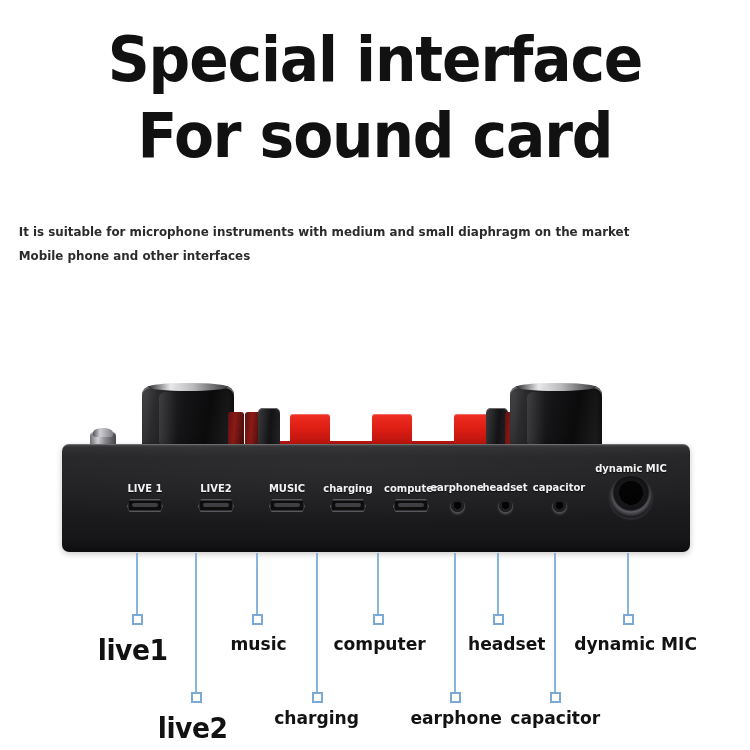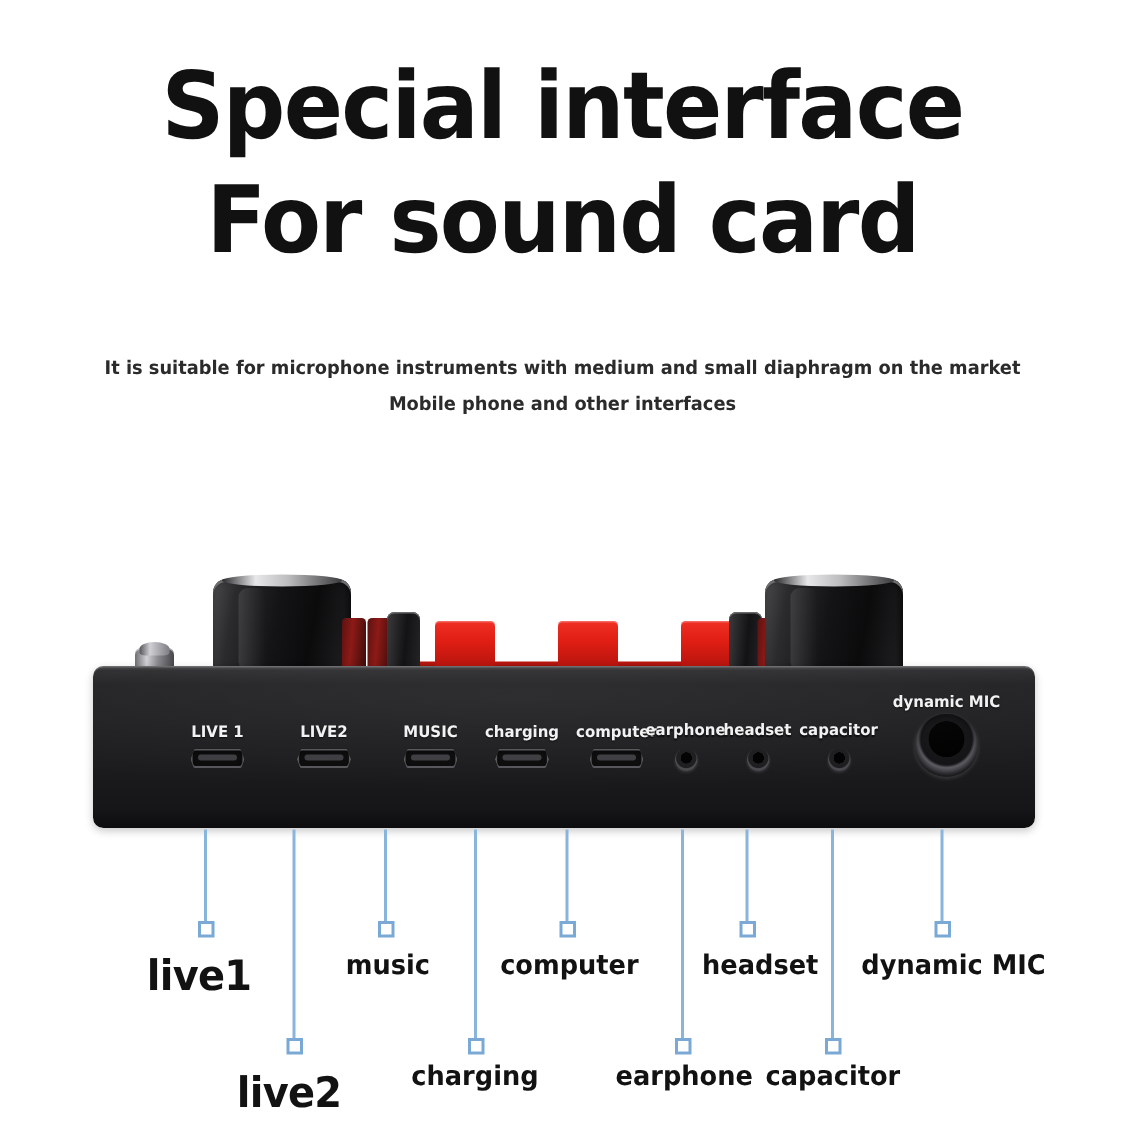--- a/index.html
+++ b/index.html
@@ -15,38 +15,37 @@
     position: relative;
   }
 
   
   .headline-block {
     position: absolute;
     top: 22px;
     left: 0;
     width: 750px;
     text-align: center;
-    margin-top: 11px;
   }
   .headline {
     font-family: "DejaVu Sans", sans-serif;
     font-weight: bold;
     font-size: 62px;
     line-height: 76px;
     letter-spacing: -1.2px;
     color: #111111;
     white-space: nowrap;
     transform: scaleX(0.94);
   }
   .subtitle-block {
     position: absolute;
-    top: 233px;
+    top: 220px;
     left: 0;
     width: 750px;
-    text-align: center;
+    text-align: left;
   }
   .subtitle-line {
     font-family: "DejaVu Sans", sans-serif;
     font-size: 12.5px;
     font-weight: bold;
     line-height: 24px;
     color: #2b2b2b;
     transform: scaleX(0.95);
     white-space: nowrap;
   }

